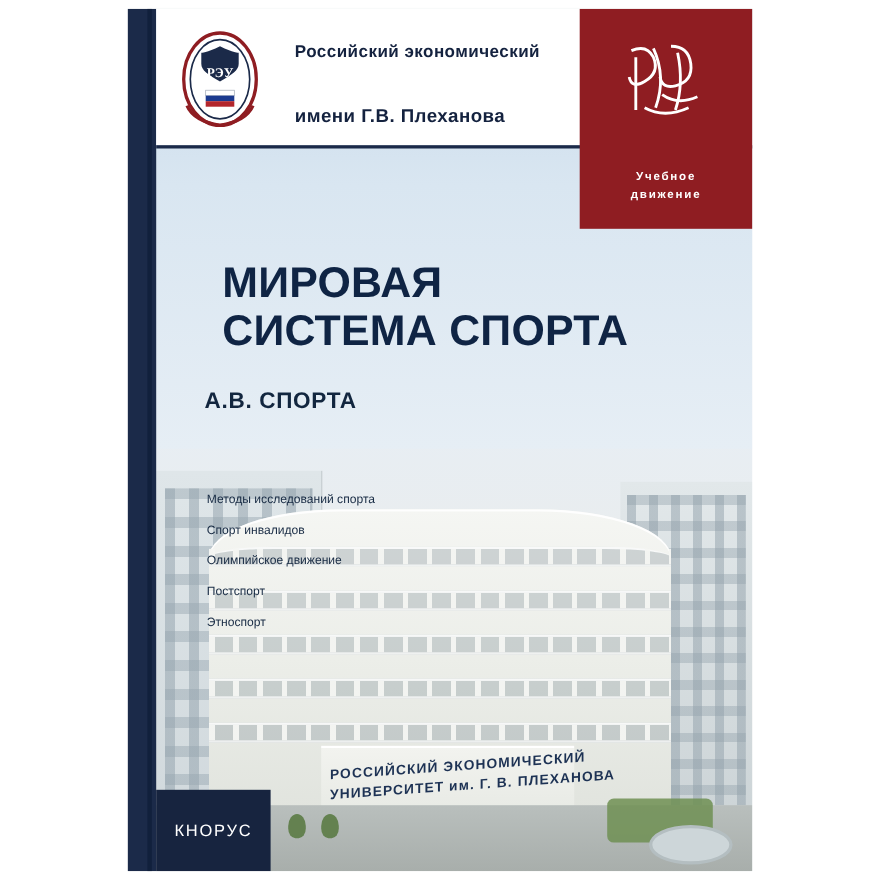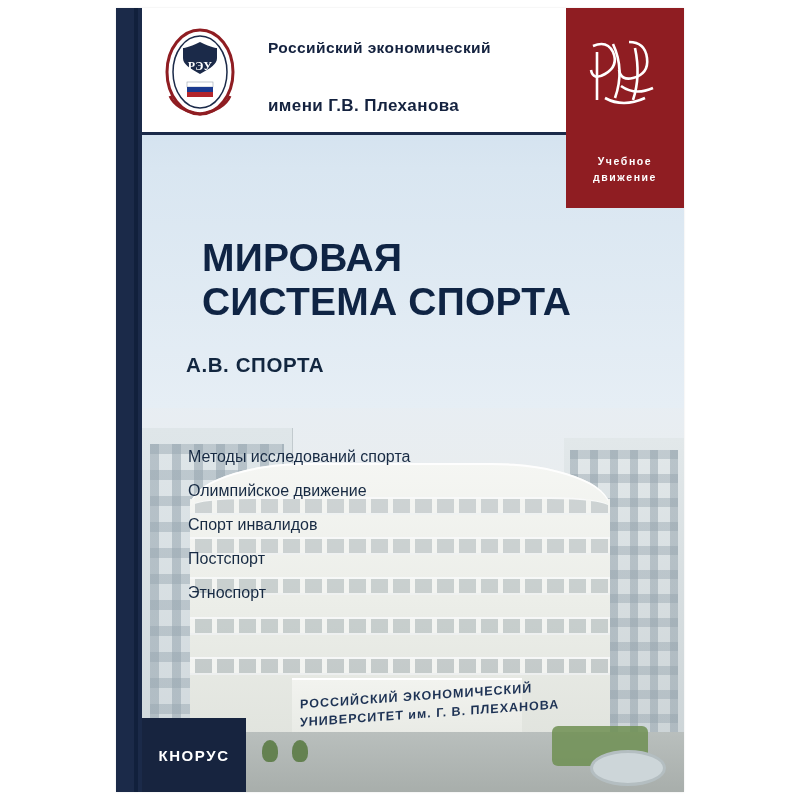--- a/index.html
+++ b/index.html
@@ -206,21 +206,21 @@
     letter-spacing: 0.4px;
   }
   .univ-name .ln1 { font-size: 15.5px; }
   .univ-name .ln2 { font-size: 15.5px; }
   .univ-name .ln3 { font-size: 17px; margin-top: 37px; }
 
   
   .red-tab {
     position: absolute;
     right: 0; top: 0;
-    width: 118px; height: 200px;
+    width: 157px; height: 200px;
     background: #8f1d22;
     z-index: 25;
   }
   .red-tab .monogram {
     position: absolute;
     left: 50%; top: 18px;
     transform: translateX(-50%);
     width: 96px; height: 96px;
   }
   .red-tab .tab-label {
@@ -260,40 +260,40 @@
   .topics {
     position: absolute;
     left: 72px; top: 440px;
     z-index: 24;
     list-style: none;
     margin: 0;
     padding: 0;
   }
   .topics li {
     color: #172a43;
-    font-size: 16px;
+    font-size: 11px;
     margin-bottom: 16px;
     white-space: nowrap;
   }
 
   
   .publisher {
     position: absolute;
     left: 26px; bottom: 0;
     width: 104px; height: 74px;
     background: #17243f;
     color: #ffffff;
     z-index: 26;
     display: flex;
     align-items: center;
     justify-content: center;
   }
   .publisher span {
     font-size: 15px;
-    font-weight: bold;
+    font-weight: normal;
     letter-spacing: 1.6px;
   }
 </style>
 </head>
 <body>
 
 <div class="page">
   <div class="cover">
 
     <div class="photo">
@@ -380,22 +380,22 @@
       </div>
     </div>
 
     <div class="title-block">
       <h1 class="book-title">МИРОВАЯ СИСТЕМА СПОРТА</h1>
       <div class="author">А.В. СПОРТА</div>
     </div>
 
     <ul class="topics">
       <li>Методы исследований спорта</li>
+      <li>Спорт инвалидов</li>
       <li>Олимпийское движение</li>
-      <li>Спорт инвалидов</li>
       <li>Постспорт</li>
       <li>Этноспорт</li>
     </ul>
 
     <div class="publisher">
       <span>КНОРУС</span>
     </div>
 
     <div class="spine"></div>
     <div class="spine-inner"></div>

